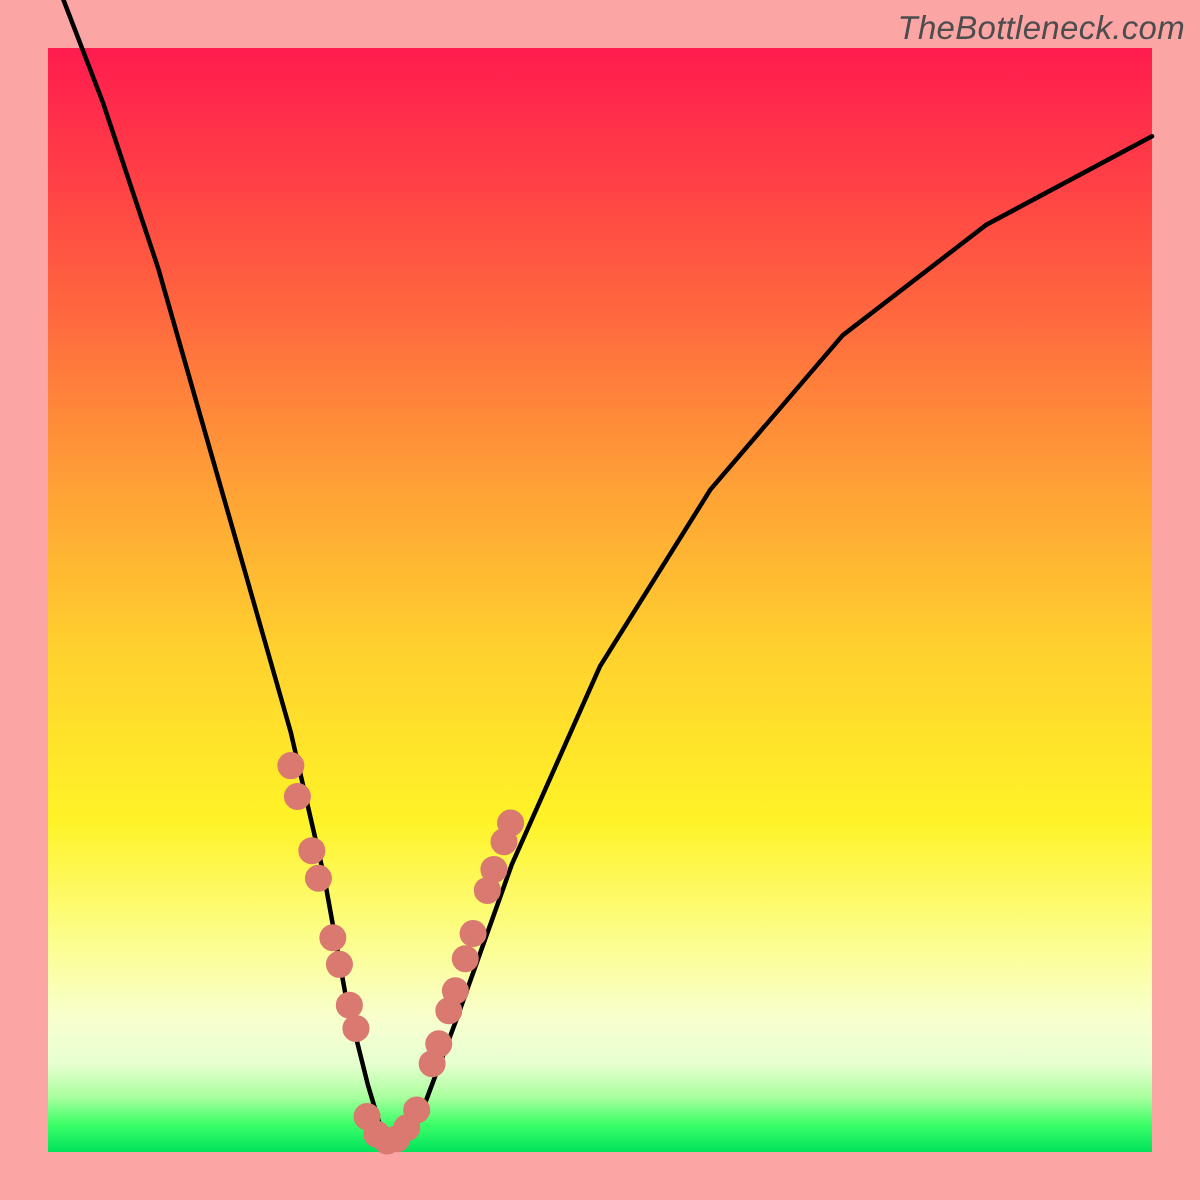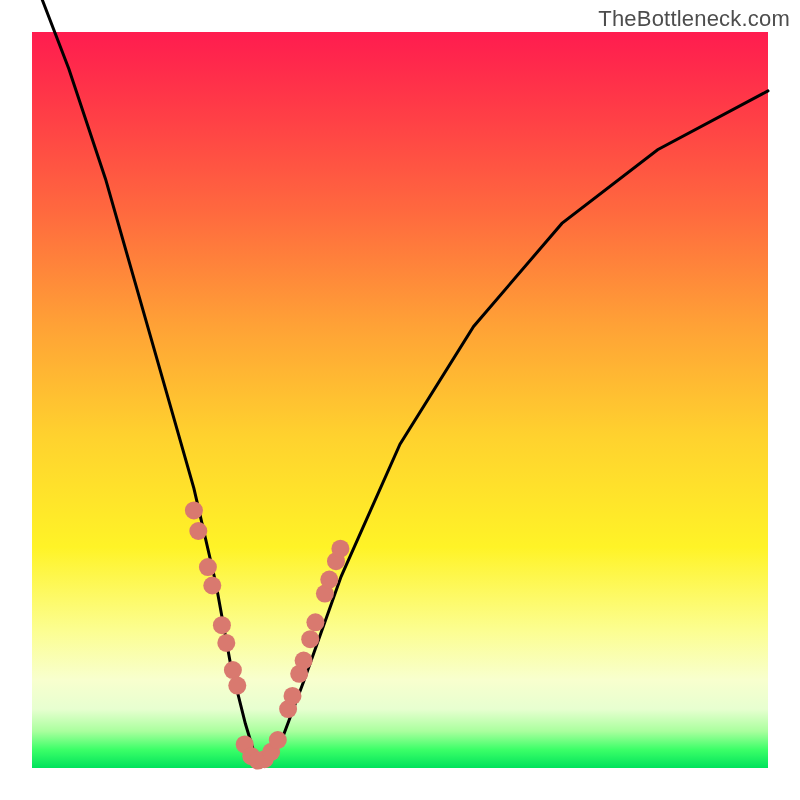--- a/index.html
+++ b/index.html
@@ -10,21 +10,22 @@
     background: #000;
     overflow: hidden;
     font-family: Arial, Helvetica, sans-serif;
   }
   .frame {
     position: absolute;
     left: 0;
     top: 0;
     width: 800px;
     height: 800px;
-    background: #ffffff;
+    background: #fca5a5;
+    font-style: italic;
   }
   .plot {
     position: absolute;
     left: 32px;
     top: 32px;
     width: 736px;
     height: 736px;
     
     background: linear-gradient(
       to bottom,

